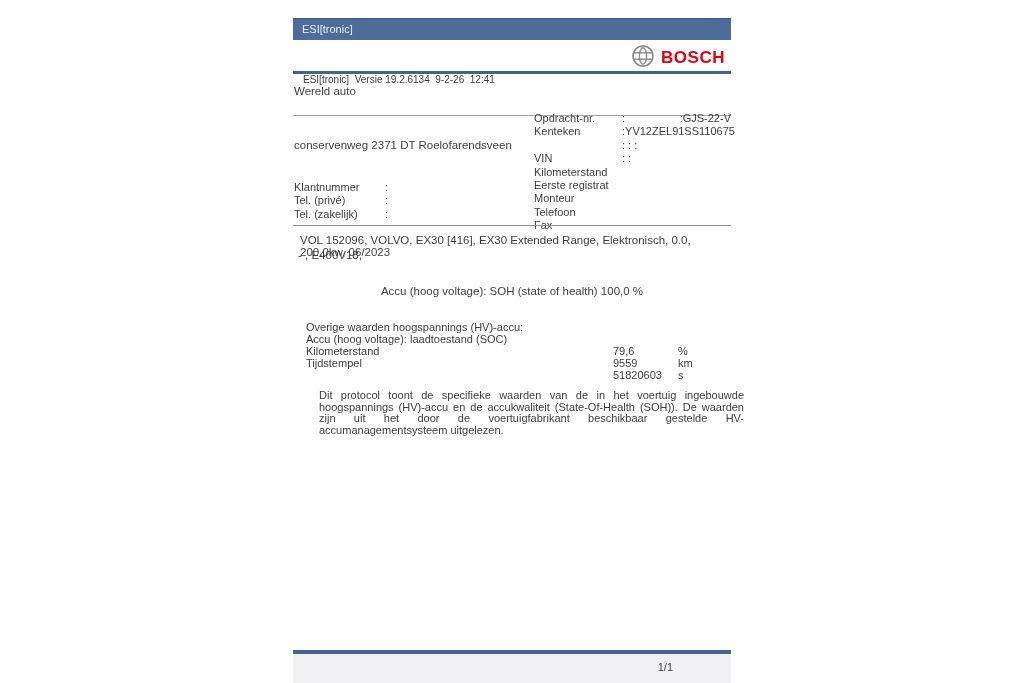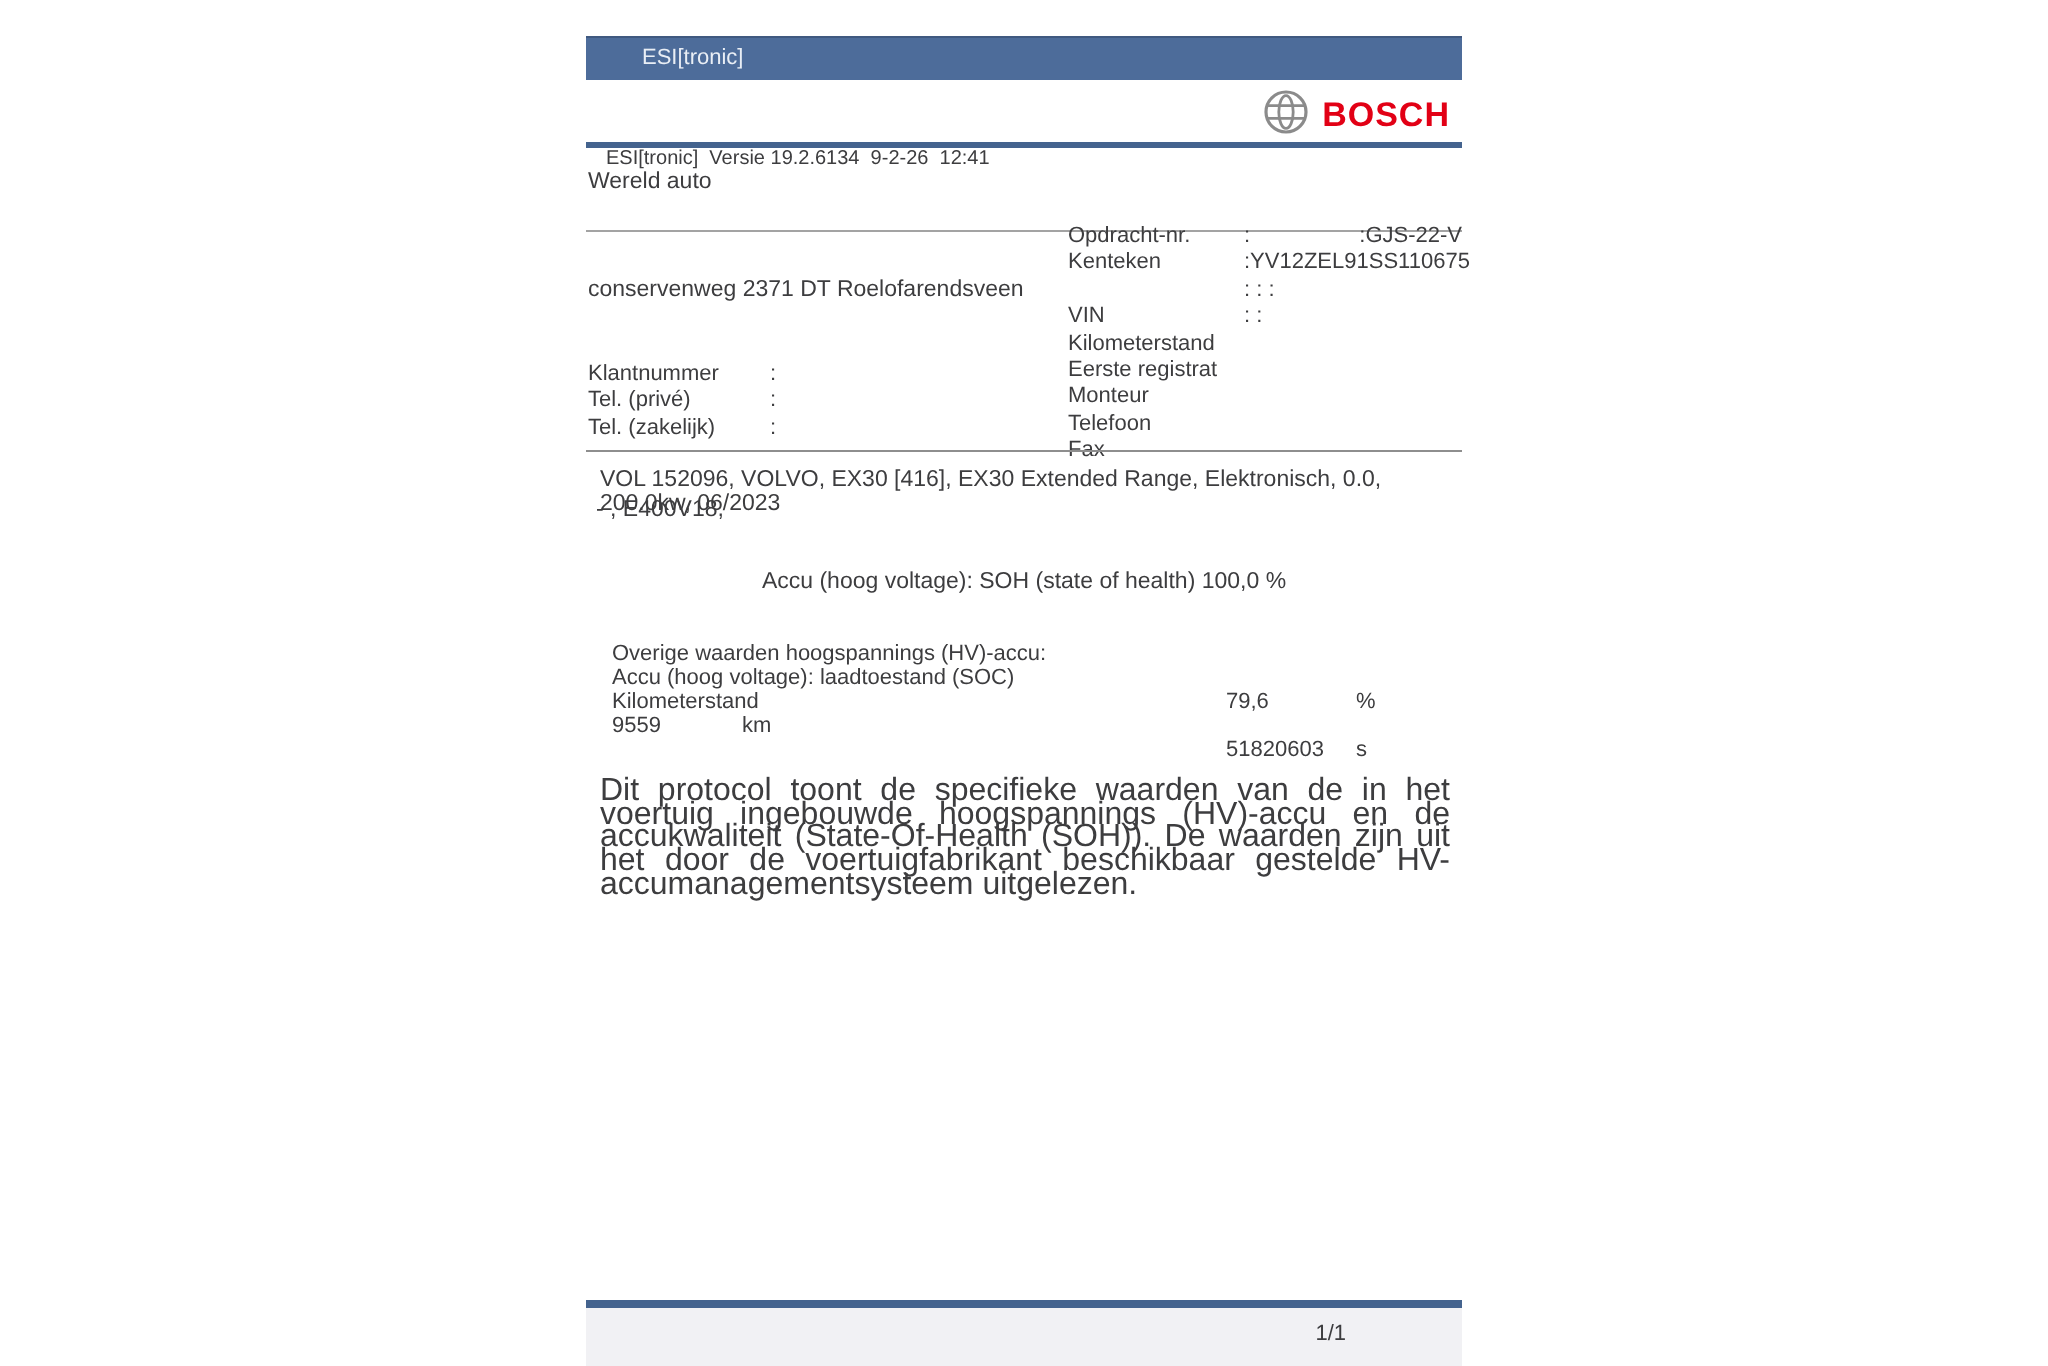--- a/index.html
+++ b/index.html
@@ -21,21 +21,21 @@
   .title-bar {
     left: 0; right: 0; top: 18px; height: 22px;
     background: #4d6c9a;
     border-top: 1px solid #40598０;
   }
   .title-bar {
     border-top: 1px solid #405980;
     color: #e9eef5;
     font-size: 11px;
     line-height: 21px;
-    padding-left: 28px;
+    padding-left: 9px;
     box-sizing: border-box;
   }
   .version-row {
     left: 0; right: 0; top: 40px; height: 31px;
     display: flex; align-items: center; justify-content: space-between;
   }
   .version-text { font-size: 10px; white-space: pre; color: #3d3d3f; padding-left: 10px; margin-top: 48px; }
   .brand { display: flex; align-items: flex-end; gap: 6px; padding-right: 6px; }
   .brand-word {
     color: #e20015; font-weight: bold; font-size: 17px;
@@ -72,22 +72,22 @@
   
   .hv-block { top: 321px; left: 13px; right: 0; font-size: 11px; }
   .hv-block .hv-heading { line-height: 12px; }
   .hv-block .vrow { display: flex; line-height: 12px; }
   .hv-block .vlabel { width: 307px; flex: 0 0 auto; }
   .hv-block .vvalue { width: 65px; flex: 0 0 auto; }
   .hv-block .vunit { flex: 1 1 auto; }
 
   
   .note {
-    top: 390px; left: 7px; width: 425px;
-    font-size: 16px; line-height: 11.7px;
+    top: 390px; left: 26px; width: 425px;
+    font-size: 11px; line-height: 11.7px;
     text-align: justify;
   }
 
   
   .sig-box {
     top: 632px; width: 96px; height: 20px;
     border-top: 1px solid #ababab;
     text-align: center; font-size: 11.5px; padding-top: 3px;
     box-sizing: border-box; white-space: nowrap; margin-top: 27px;
   }
@@ -201,20 +201,21 @@
         <span class="vlabel">Accu (hoog voltage): laadtoestand (SOC)</span>
         <span class="vvalue"></span>
         <span class="vunit"></span>
       </div>
     <div class="vrow">
         <span class="vlabel">Kilometerstand</span>
         <span class="vvalue">79,6</span>
         <span class="vunit">%</span>
       </div>
     <div class="vrow">
+        <span class="vlabel">Tijdstempel</span>
         <span class="vvalue">9559</span>
         <span class="vunit">km</span>
       </div>
     <div class="vrow">
         <span class="vlabel"></span>
         <span class="vvalue">51820603</span>
         <span class="vunit">s</span>
       </div>
   </div>
 

